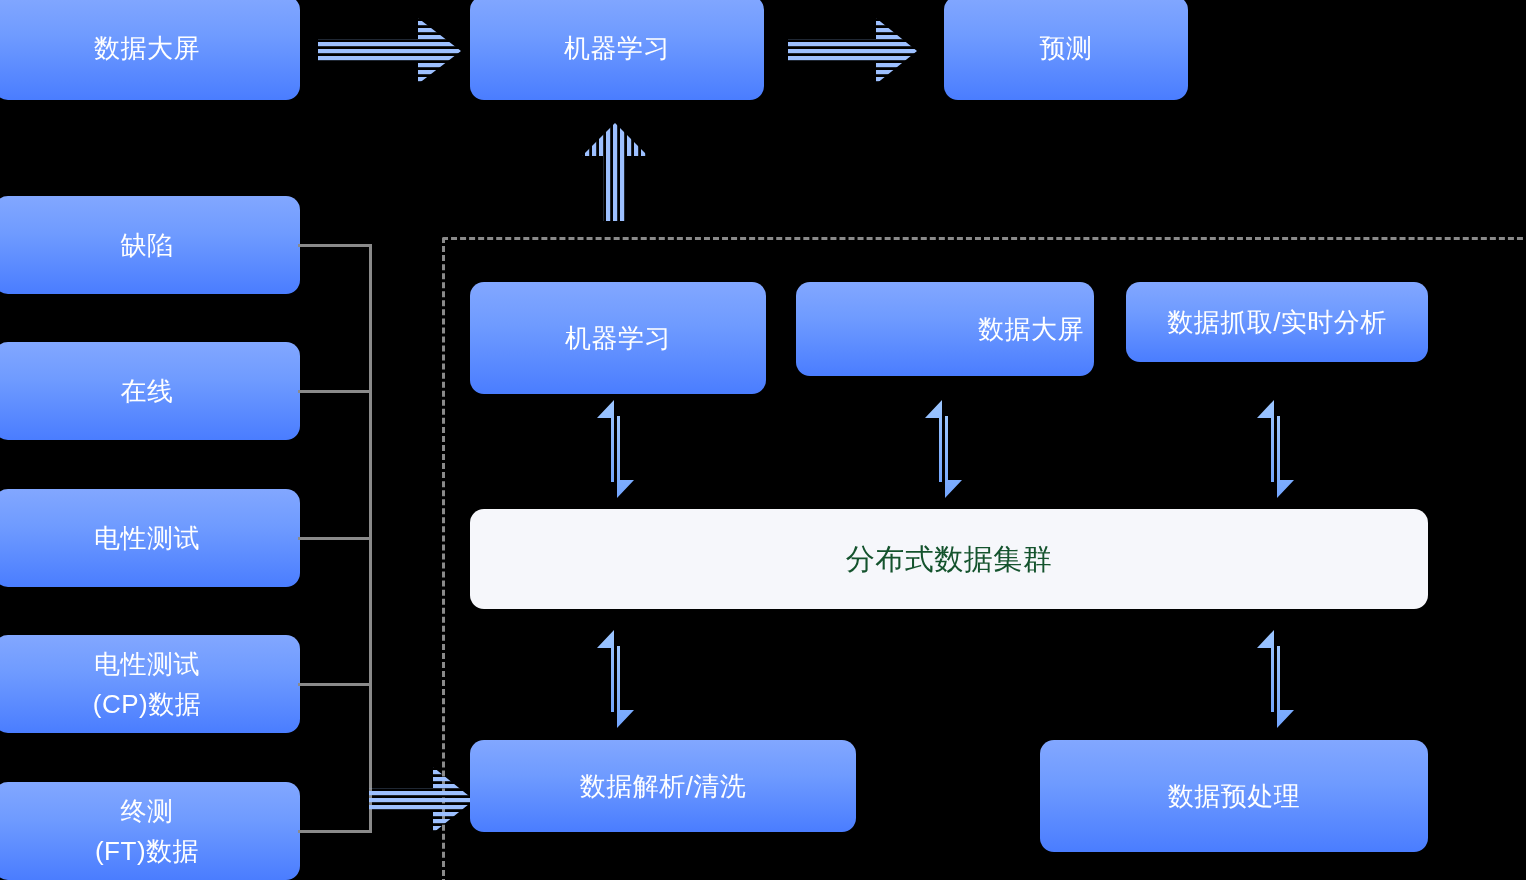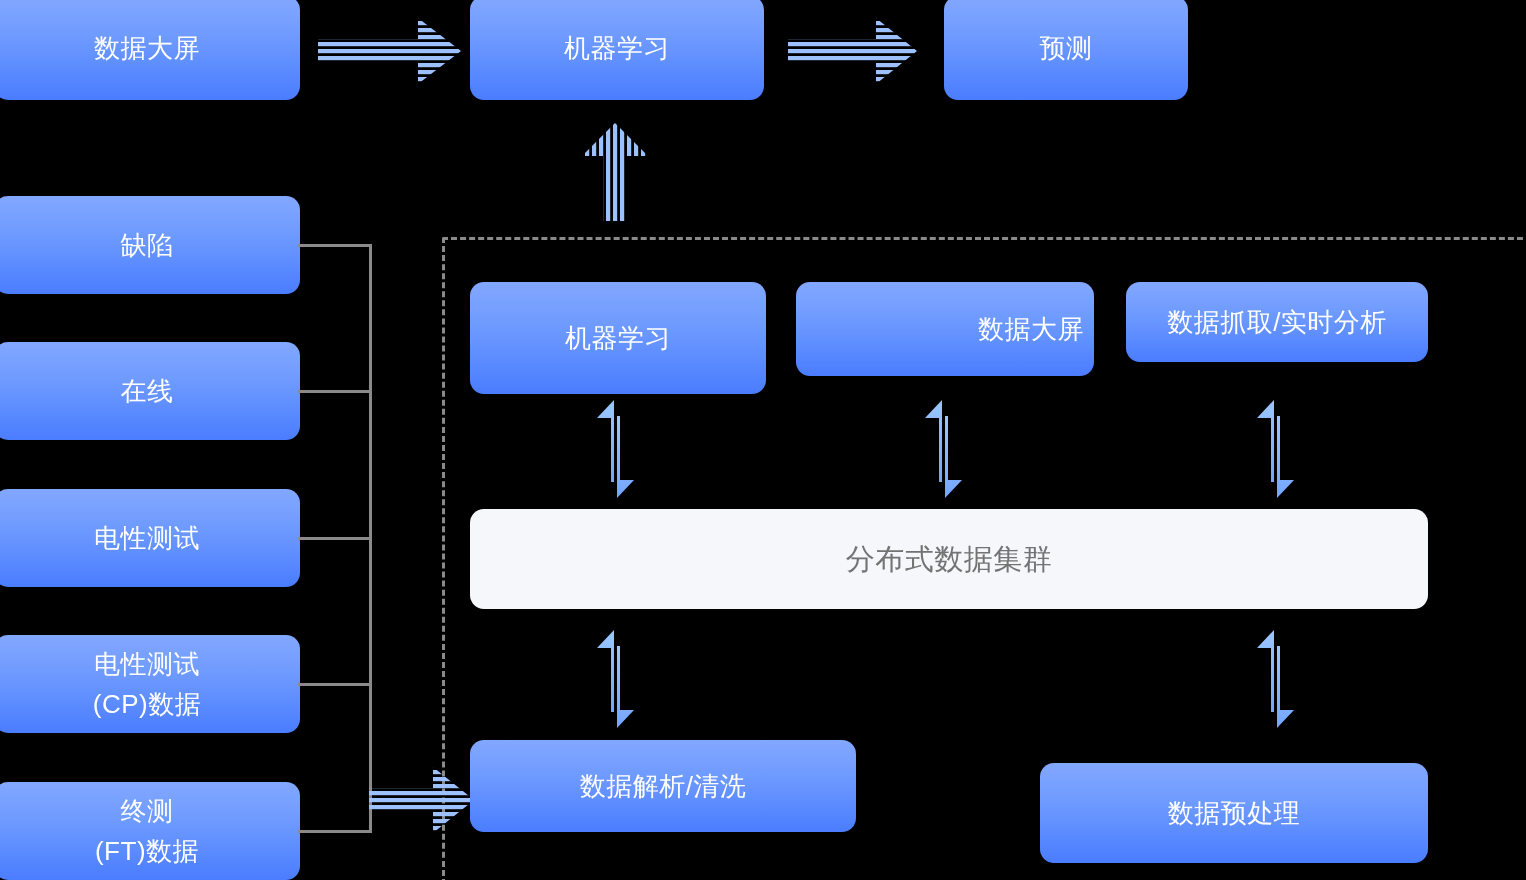--- a/index.html
+++ b/index.html
@@ -15,21 +15,21 @@
     text-align:center;
     font-size:26px;
     line-height:1.55;
     letter-spacing:.5px;
     box-sizing:border-box;
     padding:0 10px;
   }
   .node .l2{display:block;}
   .node.white{
     background:#f6f7fb;
-    color:#737373;
+    color:#14532d;
     font-family:Liberation Serif, serif;
   }
 
   
   .dashed-zone{
     position:absolute;
     border:3px dashed #8a8a8a;
     border-radius:2px;
     box-sizing:border-box;
     background:transparent;
@@ -245,17 +245,17 @@
     <svg width="56" height="98" viewBox="0 0 56 98">
       <path d="M22 82 L22 18 L8 18 L25 0 L25 82 Z" fill="url(#gradUD1)"></path>
       <path d="M31 16 L31 80 L45 80 L28 98 L28 16 Z" fill="url(#gradUD1)"></path>
     </svg>
   </div>
 
   <div class="node" style="left:470px;top:740px;width:386px;height:92px;">
     <span>数据解析/清洗</span>
   </div>
 
-  <div class="node" style="left:1040px;top:740px;width:388px;height:100px;margin-top:23px;">
+  <div class="node" style="left:1040px;top:740px;width:388px;height:112px;">
     <span>数据预处理</span>
   </div>
 
 </div>
 
 </body></html>

